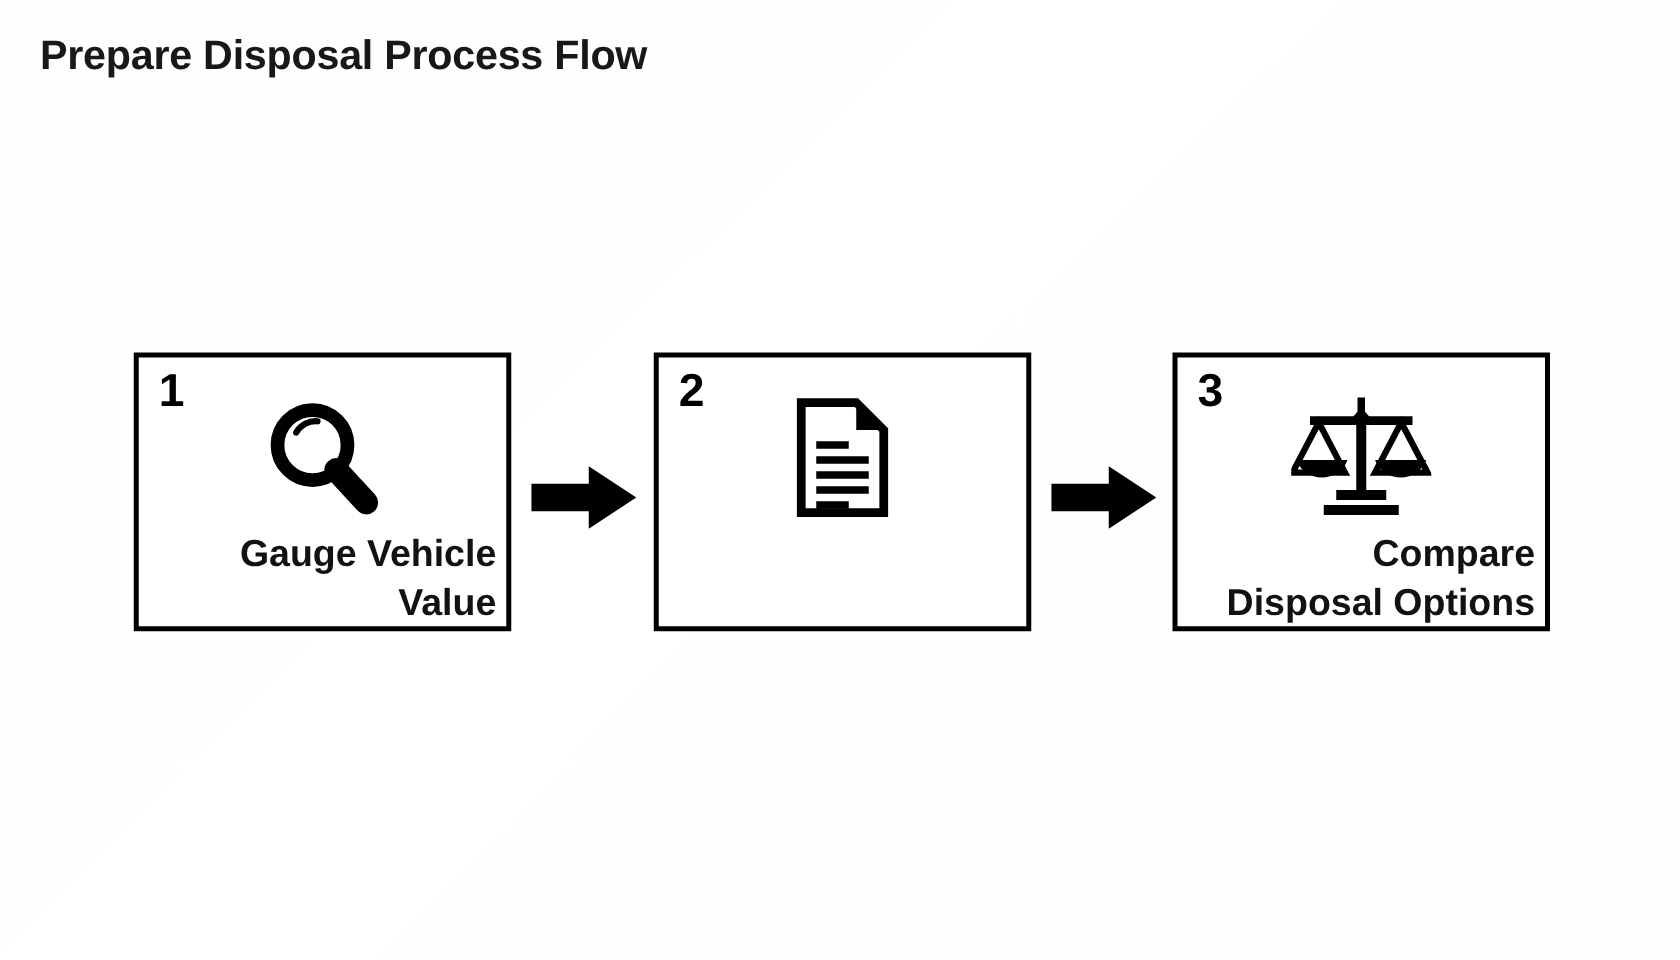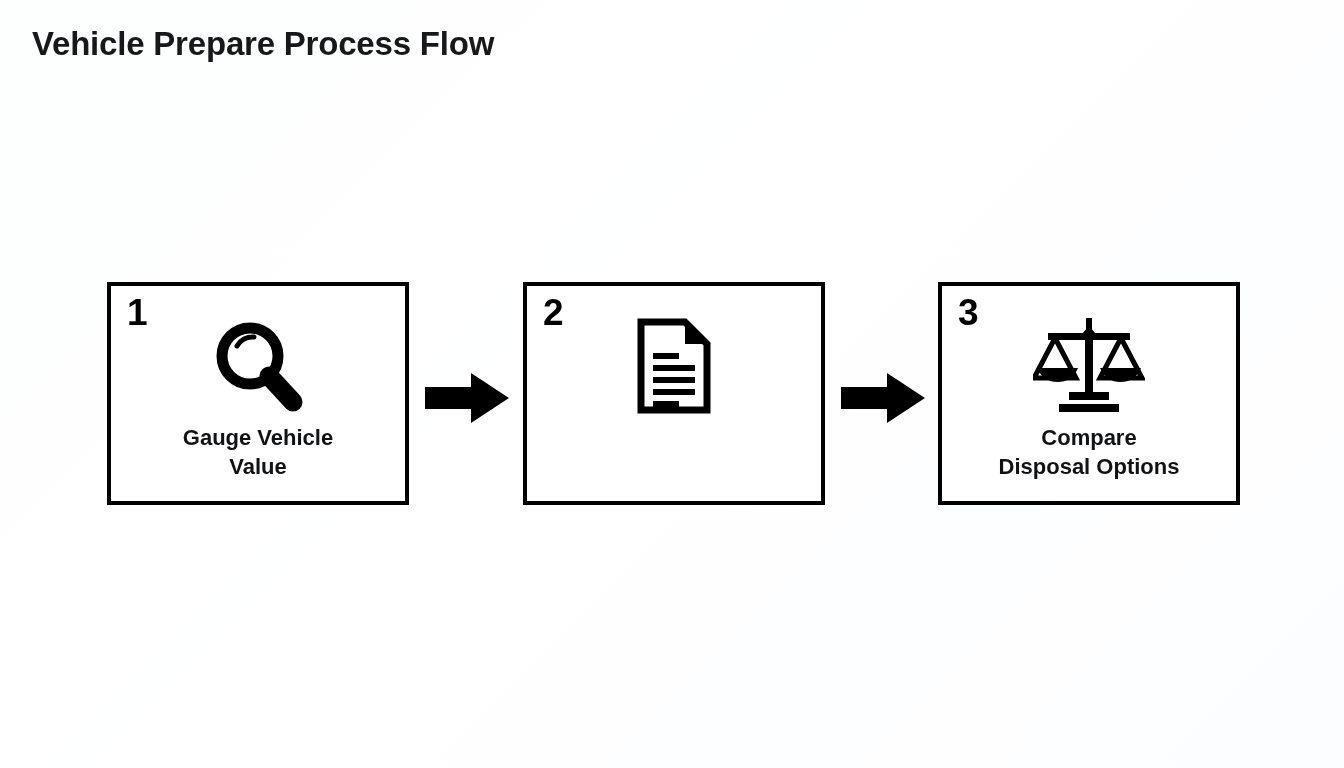--- a/index.html
+++ b/index.html
@@ -64,43 +64,43 @@
     height: 104px;
     display: flex;
     align-items: center;
     justify-content: center;
   }
   .step-label {
     position: absolute;
     left: 8px;
     right: 8px;
     top: 138px;
-    text-align: center;
-    font-size: 22px;
+    text-align: right;
+    font-size: 30px;
     font-weight: bold;
     color: #111214;
     line-height: 1.3;
     white-space: pre-line;
   }
 
   .arrow {
     position: absolute;
     top: 91px;
     width: 84px;
     height: 50px;
   }
   .arrow-1 { left: 318px; }
   .arrow-2 { left: 734px; }
 </style>
 </head>
 <body>
 
 <div class="canvas">
 
-  <div class="page-title">Vehicle Prepare Process Flow</div>
+  <div class="page-title">Prepare Disposal Process Flow</div>
 
   <div class="flow">
 
     <div class="step-box step-1">
       <div class="step-number">1</div>
       <div class="icon-wrap">
         <svg width="96" height="100" viewBox="0 0 96 100">
           <circle cx="40" cy="40" r="28" fill="none" stroke="#000" stroke-width="11"></circle>
           <path d="M27 30 A18 18 0 0 1 44 21" fill="none" stroke="#000" stroke-width="5" stroke-linecap="round"></path>
           <line x1="59" y1="60" x2="83" y2="86" stroke="#000" stroke-width="19" stroke-linecap="round"></line>

